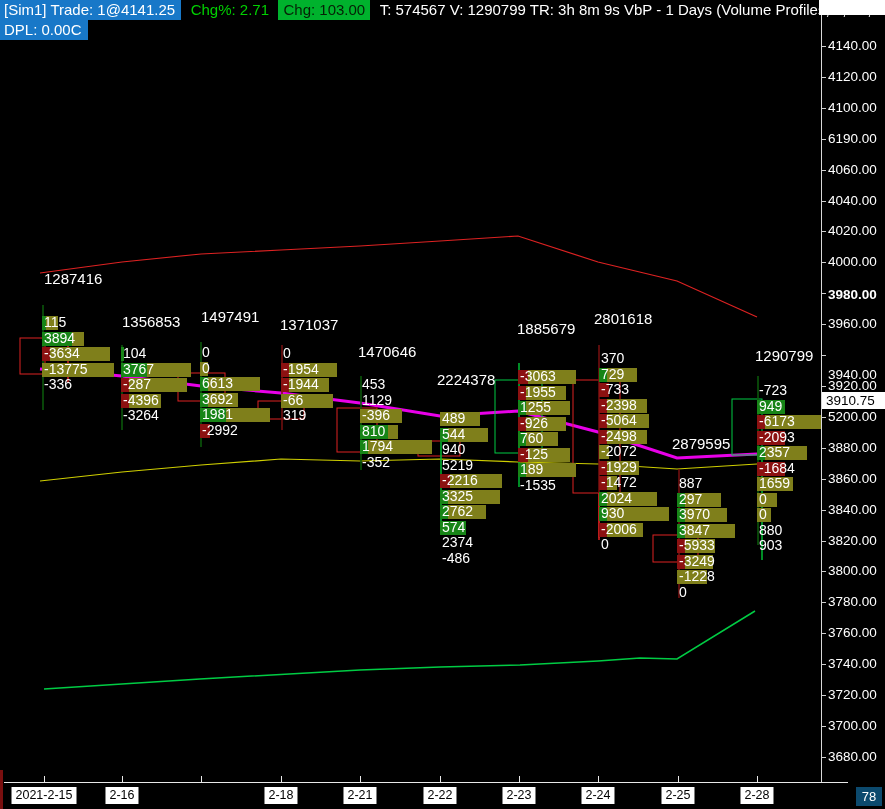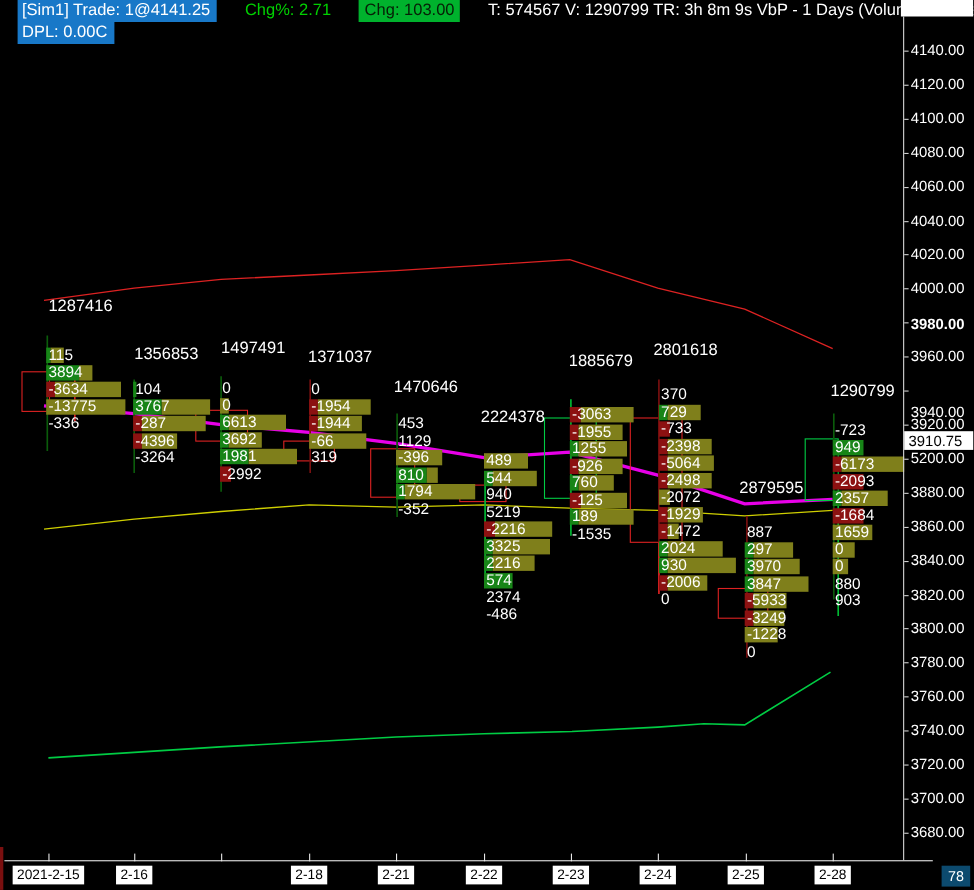--- a/index.html
+++ b/index.html
@@ -2,21 +2,21 @@
 <html><head>
 <meta charset="utf-8">
 <style>
   html,body{margin:0;padding:0;background:#000;}
   #app{position:relative;width:885px;height:809px;background:#000;overflow:hidden;
        font-family:"Liberation Sans",sans-serif;}
   
   #title-bar{position:absolute;left:0;top:0;z-index:30;white-space:nowrap;}
   #title-row1{position:absolute;left:0;top:0;height:20px;white-space:nowrap;}
   #title-row2{position:absolute;left:0;top:20px;height:20px;white-space:nowrap;}
-  .tseg{display:inline-block;height:20px;font:15px/20px "Liberation Sans",sans-serif;vertical-align:top;margin-left:16px;}
+  .tseg{display:inline-block;height:20px;font:15px/20px "Liberation Sans",sans-serif;vertical-align:top;}
   .seg-blue{background:#1878c8;color:#fff;padding:0 6px 0 4px;}
   .seg-chgpct{color:#00d000;padding:0 5px;}
   .seg-chg{background:#00b22d;color:#062006;padding:0 5px;}
   .seg-white{color:#fff;padding:0 5px;}
   #corner-box{position:absolute;left:819px;top:0;width:66px;height:15px;background:#fff;z-index:31;}
   
   #chart-area{position:absolute;left:0;top:0;width:822px;height:782px;background:#000;}
   #overlay{position:absolute;left:0;top:0;z-index:5;pointer-events:none;}
   #clusters{position:absolute;left:0;top:0;width:822px;height:782px;z-index:10;}
   .cluster-header{position:absolute;color:#fff;font:15px/16px "Liberation Sans",sans-serif;white-space:nowrap;}
@@ -215,21 +215,21 @@
           <span class="rowtext">-2216</span>
         </div>
         <div class="prow" style="left: 440px; top: 489px;">
           <div class="chip" style="left: 0px; width: 8px; background: rgb(23, 133, 23);"></div>
           <div class="olive" style="left: 8px; width: 52px; background: rgb(127, 127, 27);"></div>
           <span class="rowtext">3325</span>
         </div>
         <div class="prow" style="left: 440px; top: 504px;">
           <div class="chip" style="left: 0px; width: 8px; background: rgb(23, 133, 23);"></div>
           <div class="olive" style="left: 8px; width: 38px; background: rgb(127, 127, 27);"></div>
-          <span class="rowtext">2216</span>
+          <span class="rowtext">2762</span>
         </div>
         <div class="prow" style="left: 440px; top: 520px;">
           <div class="chip" style="left: 0px; width: 26px; background: rgb(23, 133, 23);"></div>
           <span class="rowtext">574</span>
         </div>
         <div class="prow" style="left: 440px; top: 535px;">
           <span class="rowtext">2374</span>
         </div>
         <div class="prow" style="left: 440px; top: 551px;">
           <span class="rowtext">-486</span>
@@ -417,21 +417,21 @@
   </div>
 
   <div id="price-axis">
       <div class="ptick" style="top: 46px;"></div>
       <div class="plabel" style="top: 38px;">4140.00</div>
       <div class="ptick" style="top: 77px;"></div>
       <div class="plabel" style="top: 69px;">4120.00</div>
       <div class="ptick" style="top: 108px;"></div>
       <div class="plabel" style="top: 100px;">4100.00</div>
       <div class="ptick" style="top: 139px;"></div>
-      <div class="plabel" style="top: 131px;">4080.00</div>
+      <div class="plabel" style="top: 131px;">6190.00</div>
       <div class="ptick" style="top: 170px;"></div>
       <div class="plabel" style="top: 162px;">4060.00</div>
       <div class="ptick" style="top: 201px;"></div>
       <div class="plabel" style="top: 193px;">4040.00</div>
       <div class="ptick" style="top: 231px;"></div>
       <div class="plabel" style="top: 223px;">4020.00</div>
       <div class="ptick" style="top: 262px;"></div>
       <div class="plabel" style="top: 254px;">4000.00</div>
       <div class="ptick" style="top: 293px;"></div>
       <div class="plabel" style="top: 287px; font-weight: bold;">3980.00</div>

